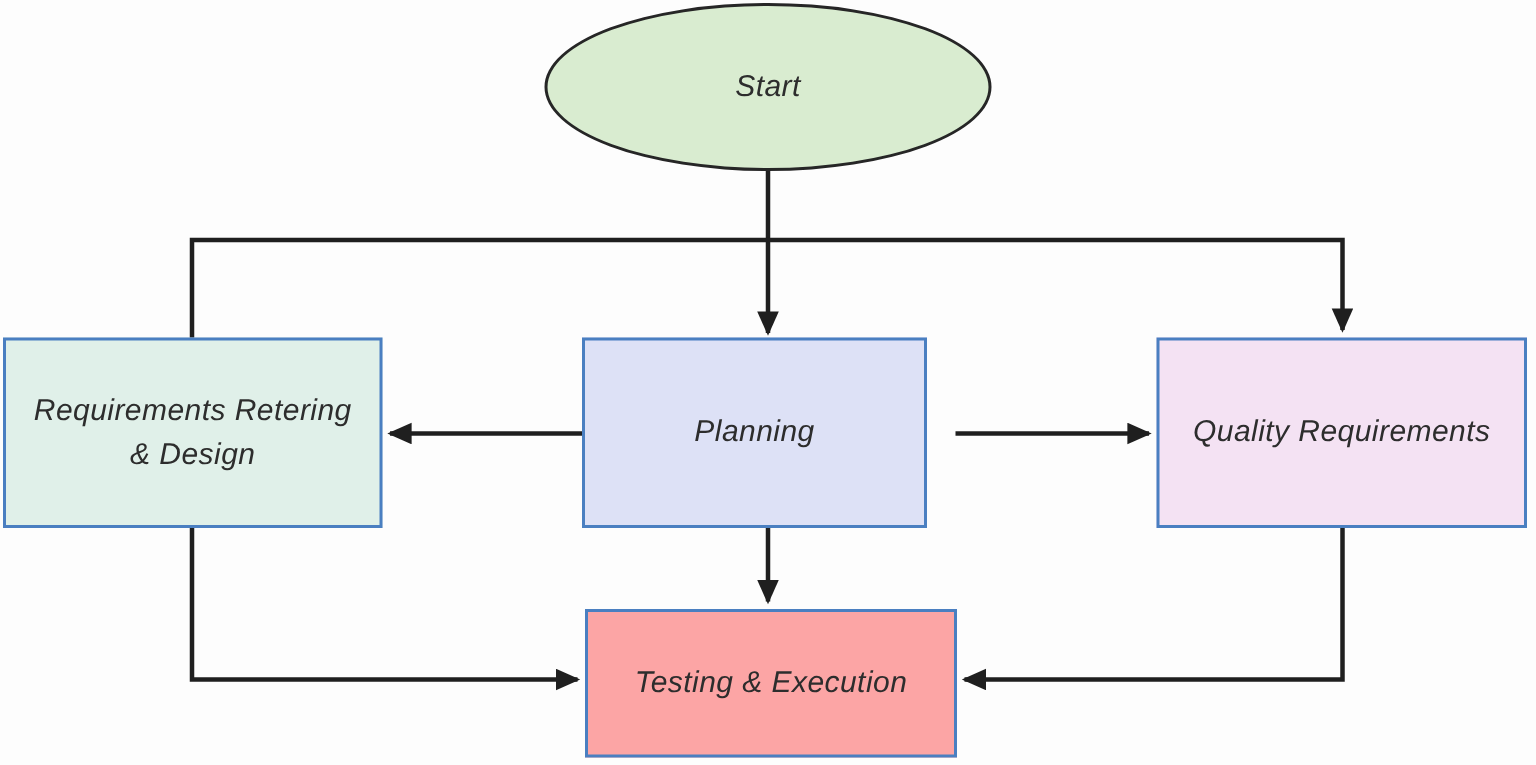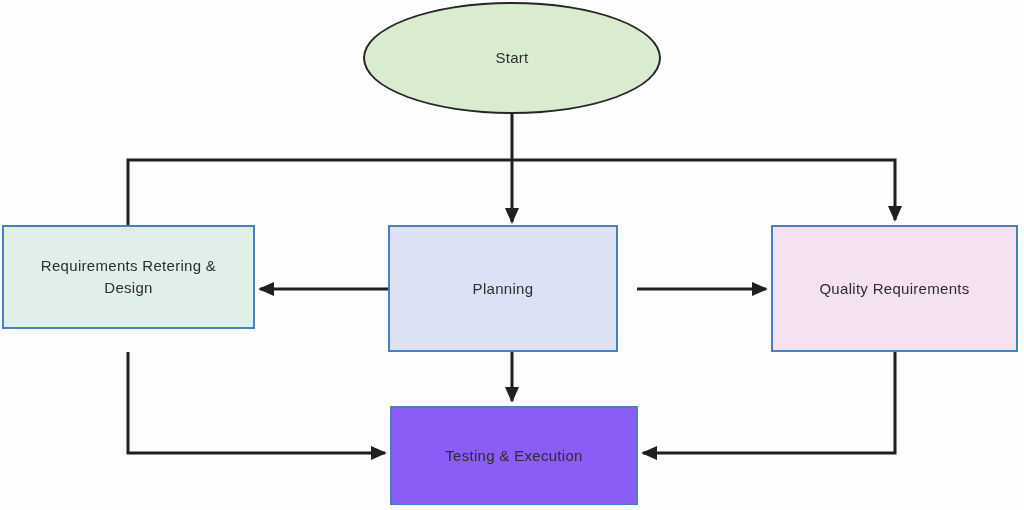--- a/index.html
+++ b/index.html
@@ -23,36 +23,37 @@
     height: 510px;
   }
   .node {
     position: absolute;
     display: flex;
     align-items: center;
     justify-content: center;
     text-align: center;
     box-sizing: border-box;
     color: #2d2d2d;
-    font-size: 15px;
+    font-size: 20px;
     letter-spacing: 0.3px;
     line-height: 1.45;
+    font-style: italic;
   }
   .rect {
     border: 2.5px solid #4a7fc1;
   }
   .ellipse {
     border: 2.5px solid #262626;
     border-radius: 50%;
   }
   .node .label {
     padding: 0 14px;
   }
   #n-start       { left: 363px; top: 2px;   width: 298px; height: 112px; }
-  #n-requirements{ left: 2px;   top: 225px; width: 253px; height: 104px; }
+  #n-requirements{ left: 2px;   top: 225px; width: 253px; height: 127px; }
   #n-planning    { left: 388px; top: 225px; width: 230px; height: 127px; }
   #n-quality     { left: 771px; top: 225px; width: 247px; height: 127px; }
   #n-testing     { left: 390px; top: 406px; width: 248px; height: 99px;  }
   path.edge {
     fill: none;
     stroke: #1f1f1f;
     stroke-width: 3;
   }
 </style>
 </head>
@@ -85,17 +86,17 @@
   </div>
 
   <div class="node rect" id="n-planning" style="background-color: rgb(221, 225, 246);">
     <span class="label">Planning</span>
   </div>
 
   <div class="node rect" id="n-quality" style="background-color: rgb(244, 226, 243);">
     <span class="label">Quality Requirements</span>
   </div>
 
-  <div class="node rect" id="n-testing" style="background-color: #8b5cf6;">
+  <div class="node rect" id="n-testing" style="background-color: #fca5a5;">
     <span class="label">Testing &amp; Execution</span>
   </div>
 
 </div>
 
 </body></html>

